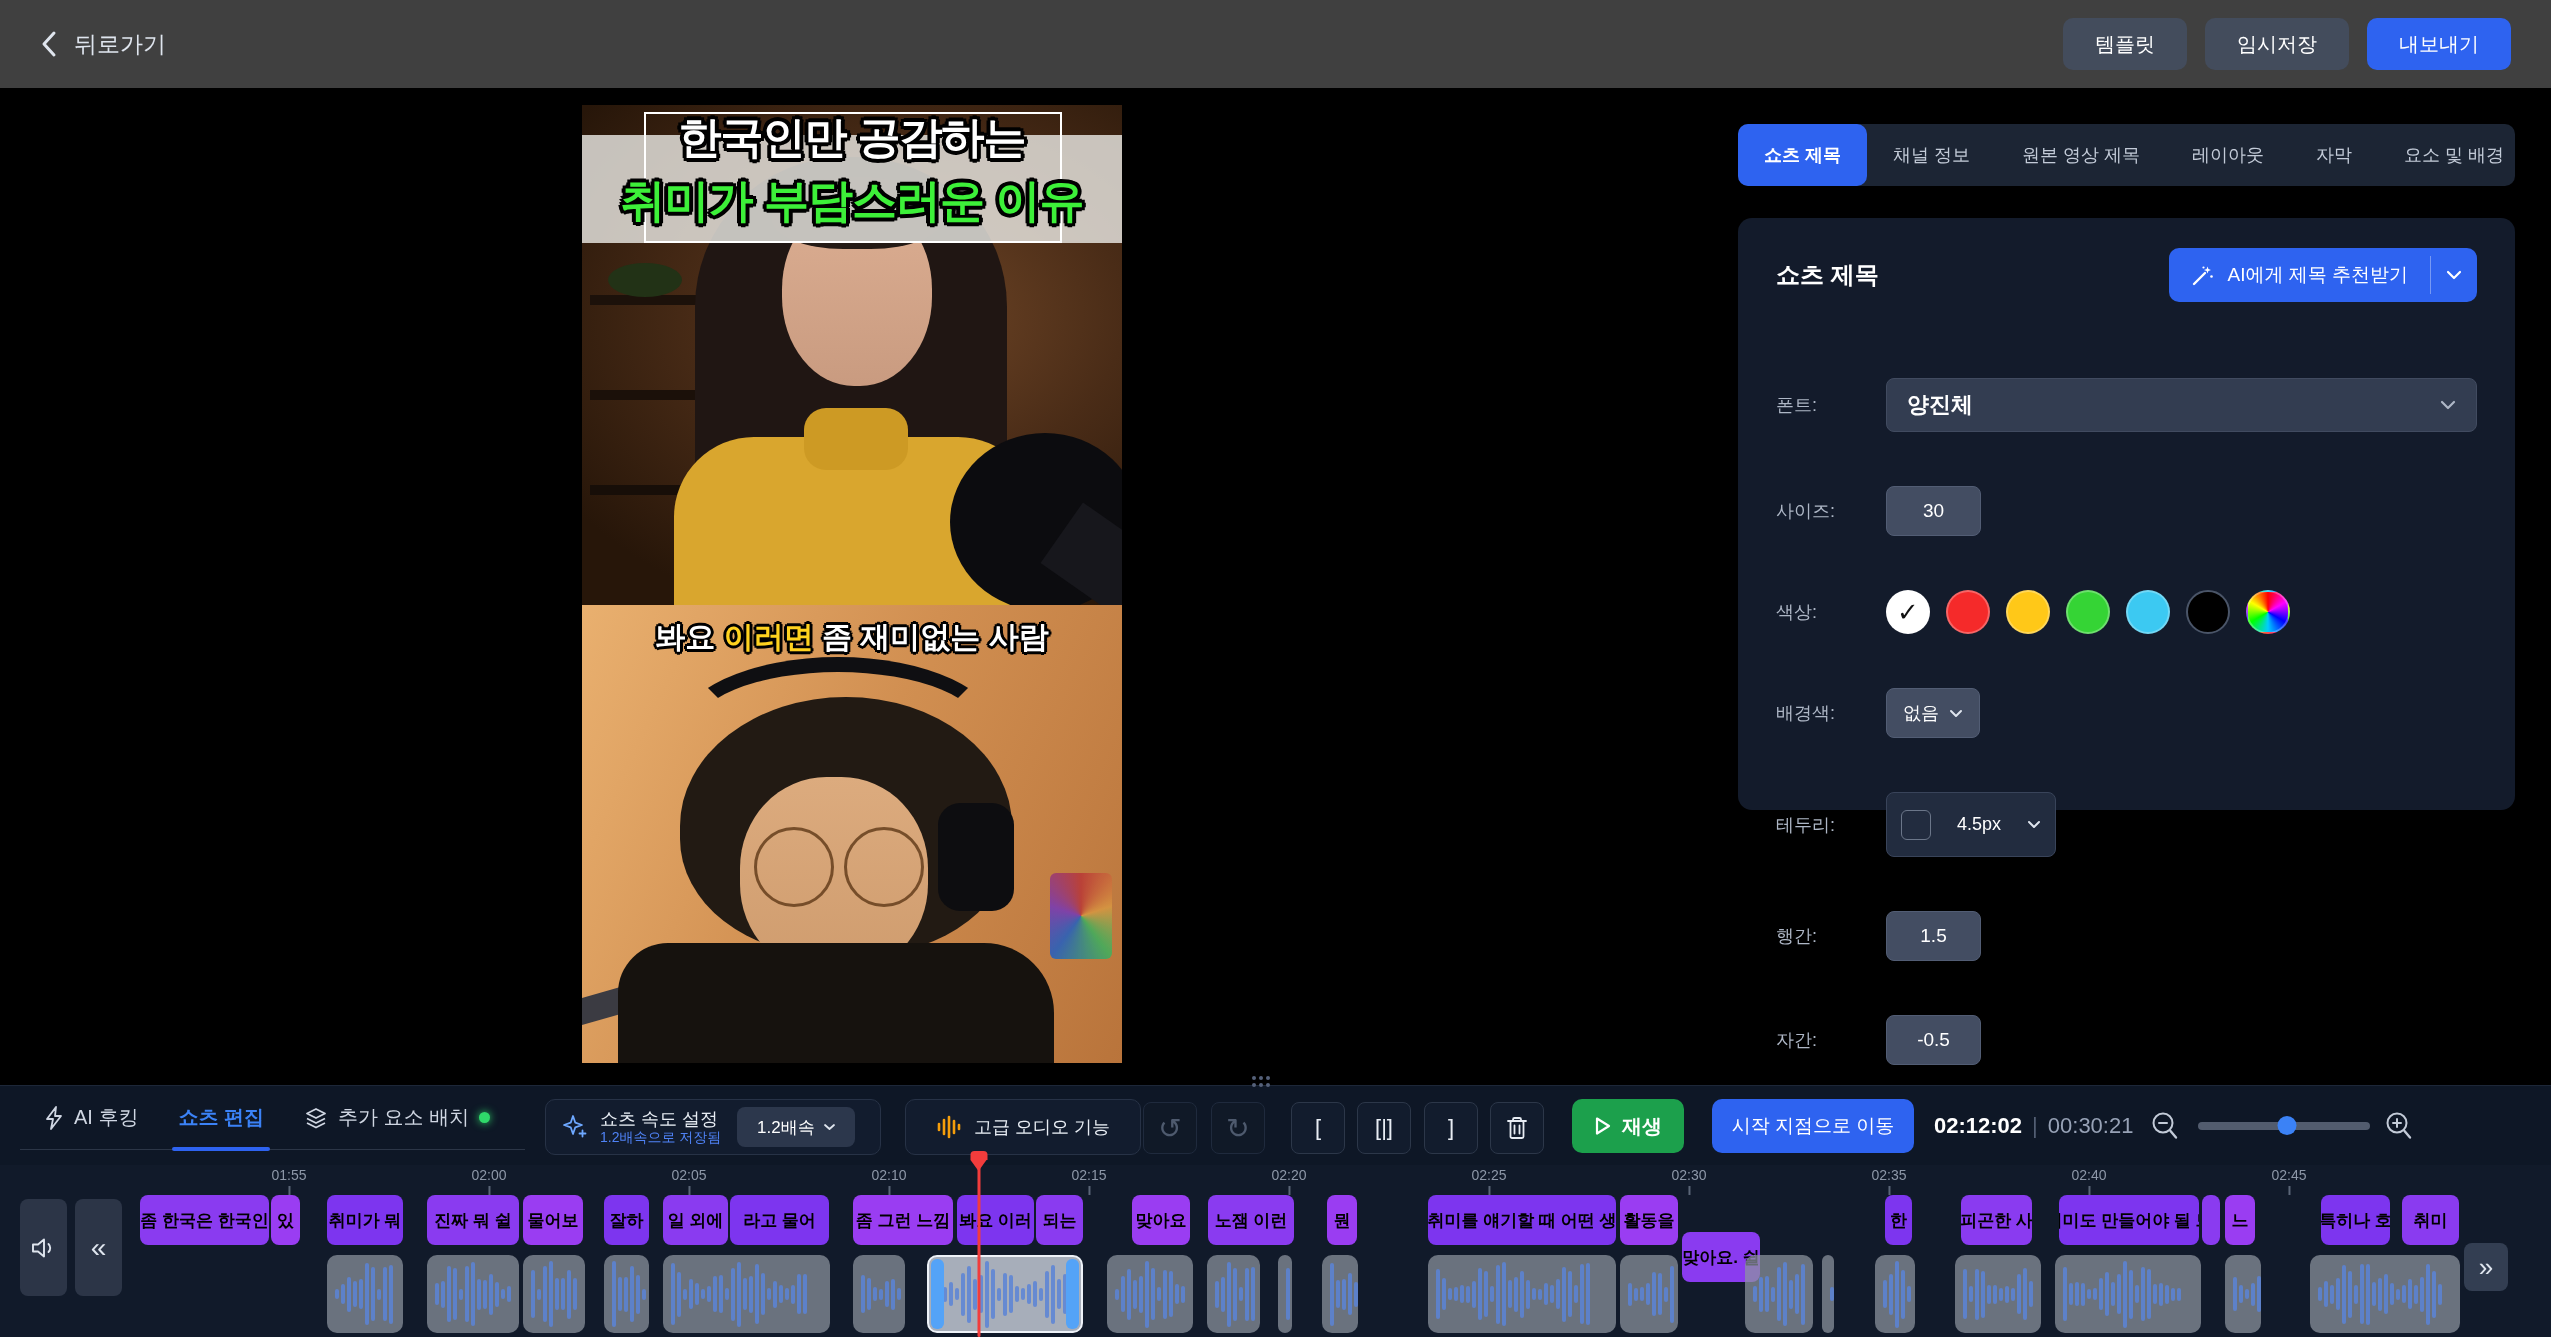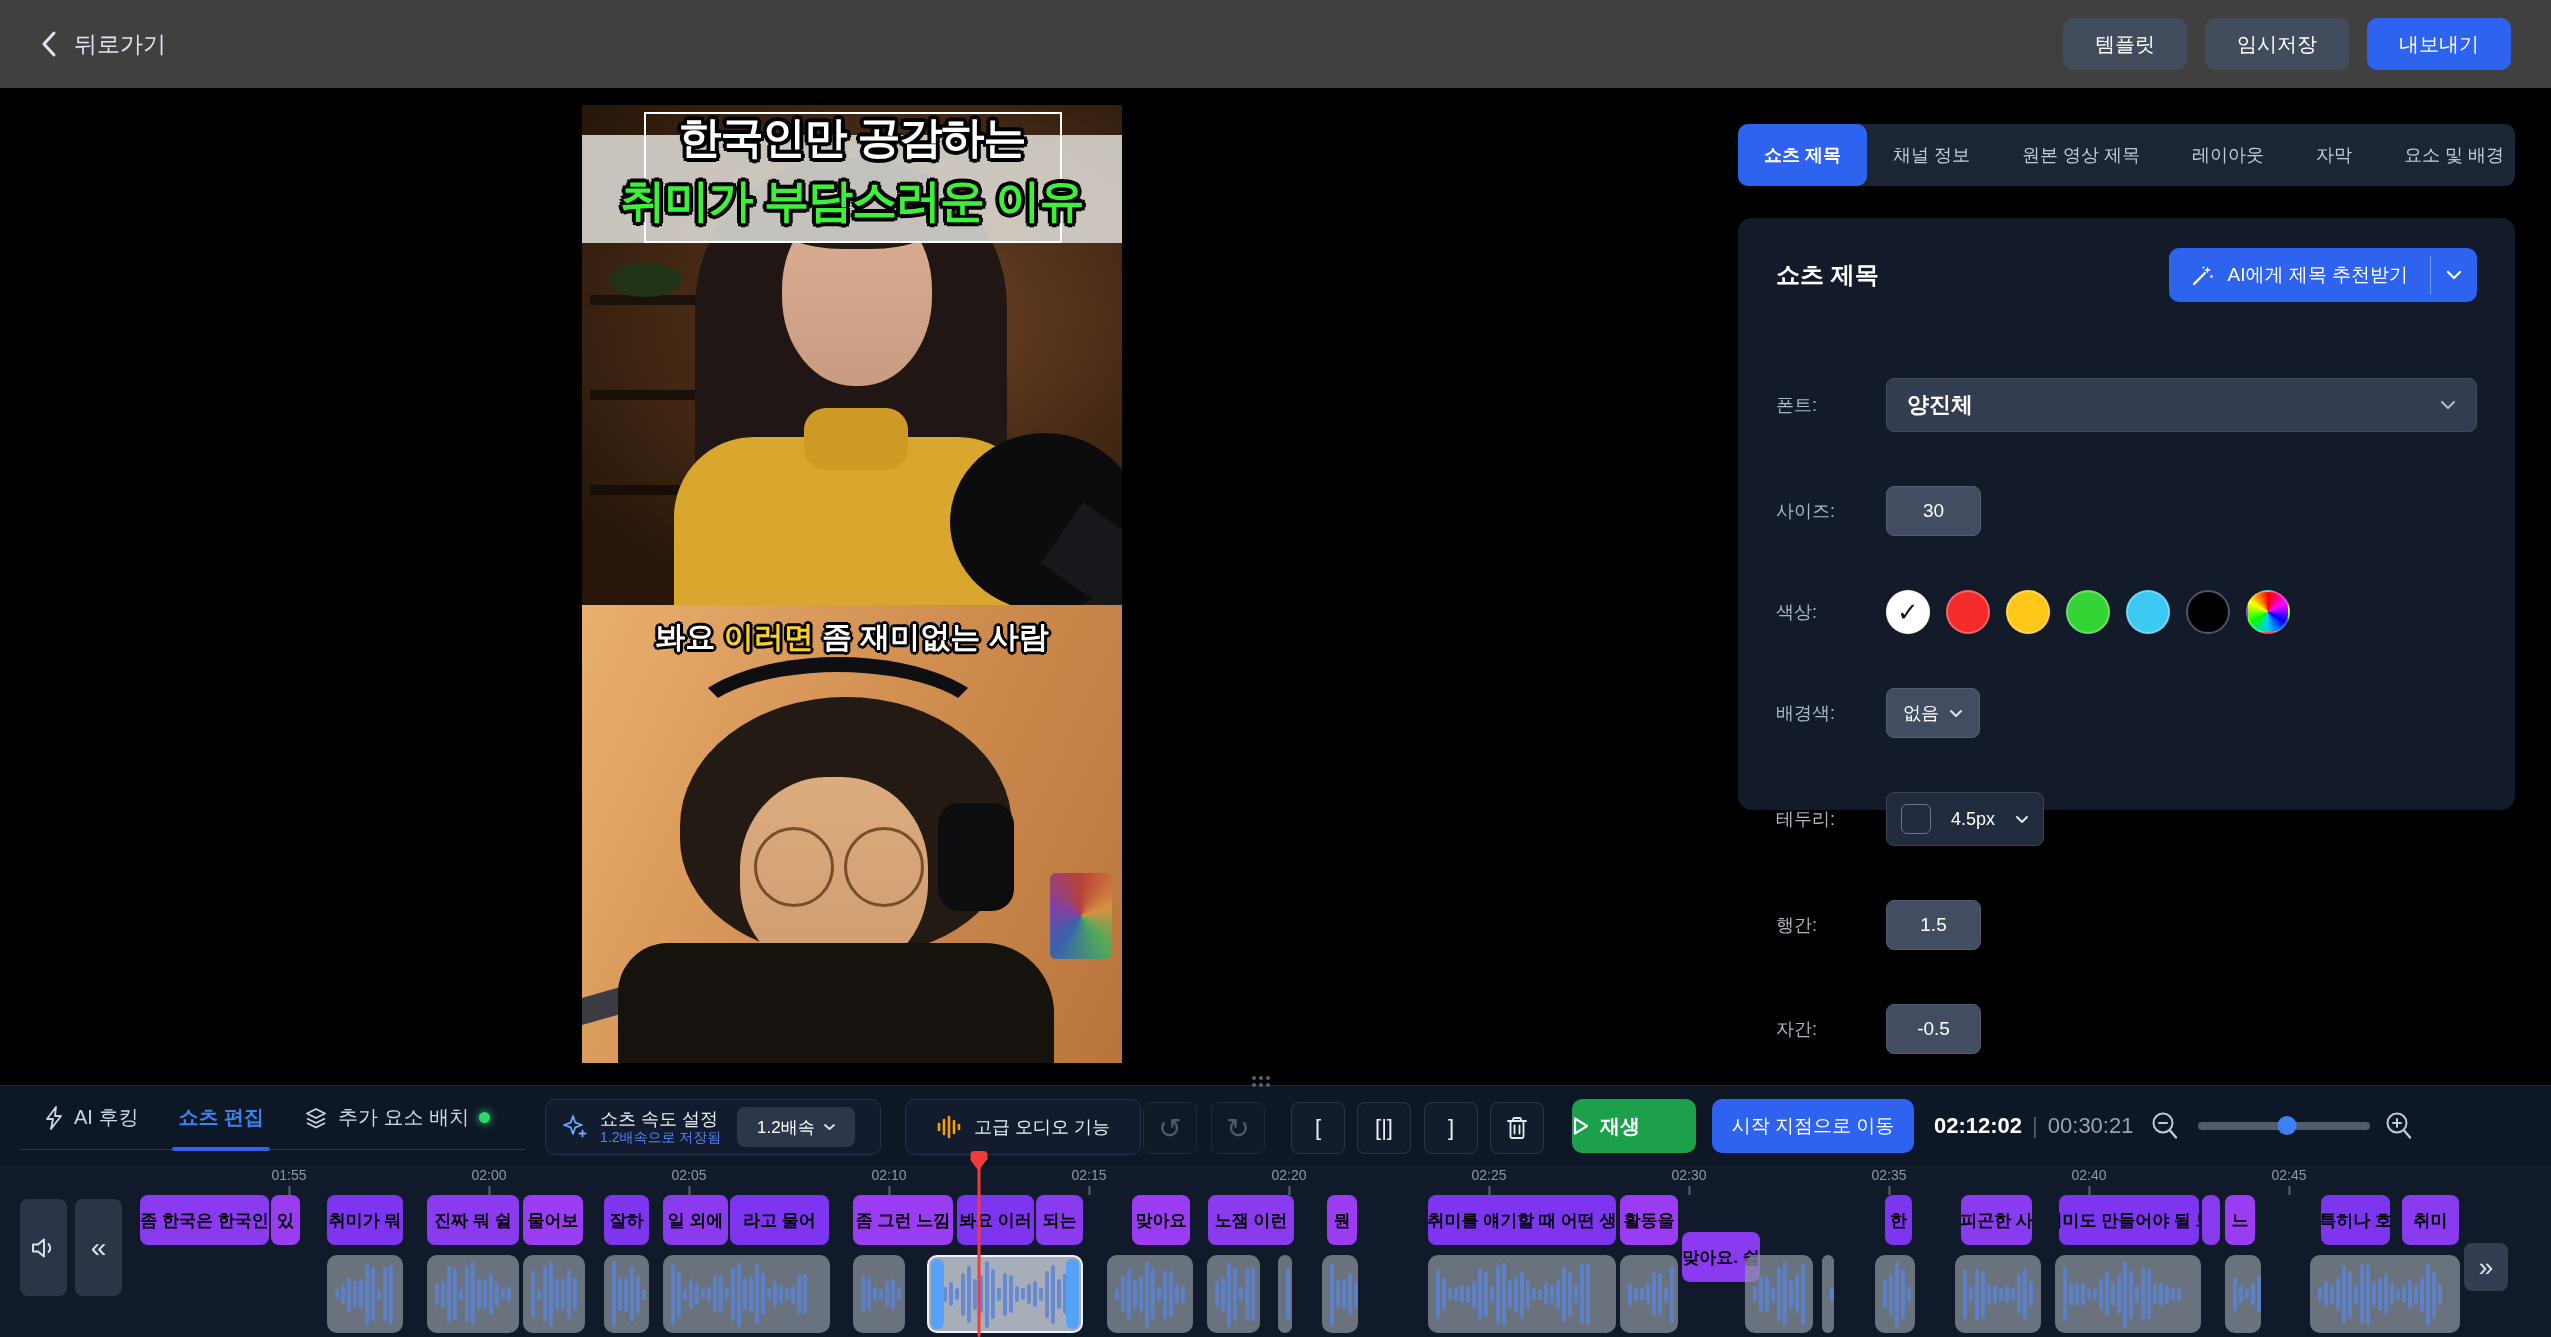--- a/index.html
+++ b/index.html
@@ -77,22 +77,22 @@
   .font-name{font-size:22px;font-weight:800;color:#fff;}
   .inp-sm{width:95px;height:50px;}
   .swatches{display:flex;gap:16px;}
   .swatch{width:44px;height:44px;border-radius:50%;border:2px solid rgba(255,255,255,.28);cursor:pointer;
     display:flex;align-items:center;justify-content:center;flex:none;}
   .swatch-black{border-color:#4a5568;}
   .swatch-rainbow{background:conic-gradient(#f00,#f0f,#00f,#0cf,#0f0,#ff0,#f00);}
   .swatch.selected::after{content:"\2713";font-size:26px;font-weight:700;color:#111;}
   .mini-select{height:50px;background:#434d62;border:1px solid #525d74;border-radius:8px;
     display:flex;align-items:center;gap:10px;padding:0 16px;font-size:18px;color:#fff;cursor:pointer;}
-  .border-ctl{height:54px;background:#222c3f;border:1px solid #39445a;border-radius:8px;
-    display:flex;align-items:center;gap:20px;padding:0 14px;cursor:pointer;}
+  .border-ctl{height:65px;background:#222c3f;border:1px solid #39445a;border-radius:8px;
+    display:flex;align-items:center;gap:26px;padding:0 14px;cursor:pointer;}
   .border-swatch{width:30px;height:30px;border-radius:6px;border:1px solid #6b7689;}
 
   
   #toolbar{position:absolute;left:0;top:1085px;width:2551px;height:80px;background:#0e1726;border-top:1px solid #1d2738;}
   .tt-tabs{position:absolute;left:20px;top:0;width:505px;height:64px;display:flex;align-items:center;gap:40px;
     padding-left:24px;border-bottom:1px solid #2c3647;}
   .ttab{position:relative;display:flex;align-items:center;gap:10px;font-size:20px;color:#cfd6e2;cursor:pointer;height:64px;}
   .ttab.active{color:#3b82f6;font-weight:700;}
   .ttab.active::after{content:"";position:absolute;left:-6px;right:-6px;bottom:-1px;height:4px;background:#2e63f0;border-radius:2px;}
   .gdot{width:11px;height:11px;border-radius:50%;background:#2fd96a;box-shadow:0 0 8px #2fd96a;}
@@ -104,22 +104,22 @@
   .speed-saved{font-size:14px;color:#4f82f5;}
   .speed-dd{width:118px;height:40px;background:#2c374c;border-radius:8px;display:flex;align-items:center;
     justify-content:center;gap:8px;font-size:17px;color:#fff;cursor:pointer;margin-left:4px;}
   #grp-audio{left:905px;width:236px;justify-content:center;cursor:pointer;}
   .audio-label{font-size:18px;color:#e8edf4;}
   .sq-btn{position:absolute;top:16px;width:54px;height:52px;border-radius:8px;background:#121c2d;border:1px solid #2c3749;
     display:flex;align-items:center;justify-content:center;color:#e7ecf3;font-size:22px;cursor:pointer;}
   .sq-btn.dis{background:#101927;border-color:#1f2a3d;color:#4e5a6e;font-size:28px;}
   #btn-undo{left:1143px;} #btn-redo{left:1211px;}
   #btn-brL{left:1291px;} #btn-brS{left:1357px;} #btn-brR{left:1424px;} #btn-trash{left:1490px;}
-  #btn-play{position:absolute;left:1572px;top:13px;width:124px;height:54px;background:#1ca04c;border-radius:10px;border:none;
-    color:#fff;font-size:20px;font-weight:600;display:flex;align-items:center;gap:10px;cursor:pointer;}
+  #btn-play{position:absolute;left:1572px;top:13px;width:112px;height:54px;background:#1ca04c;border-radius:10px;border:none;
+    color:#fff;font-size:20px;font-weight:600;display:flex;align-items:center;justify-content:center;gap:10px;cursor:pointer;}
   #btn-goto{position:absolute;left:1712px;top:13px;width:202px;height:54px;background:#2e63f0;border-radius:10px;border:none;
     color:#fff;font-size:19px;display:flex;align-items:center;justify-content:center;cursor:pointer;}
   #time{position:absolute;left:1934px;top:0;height:80px;display:flex;align-items:center;gap:10px;font-size:22px;}
   .t-cur{color:#fff;font-weight:600;} .t-sep{color:#525e73;} .t-tot{color:#97a2b6;}
   #zoomout{position:absolute;left:2150px;top:24px;} #zoomin{position:absolute;left:2384px;top:24px;}
   #zslider{position:absolute;left:2198px;top:36px;width:172px;height:8px;background:#525c6e;border-radius:4px;cursor:pointer;}
   #zthumb{position:absolute;top:-6px;width:19px;height:19px;border-radius:50%;background:#3b82f6;transform:translateX(-50%);}
   #dragdots{position:absolute;left:1252px;top:-10px;display:grid;grid-template-columns:repeat(3,4px);gap:3px;cursor:grab;}
   #dragdots i{width:4px;height:4px;border-radius:50%;background:#55617a;}
 

